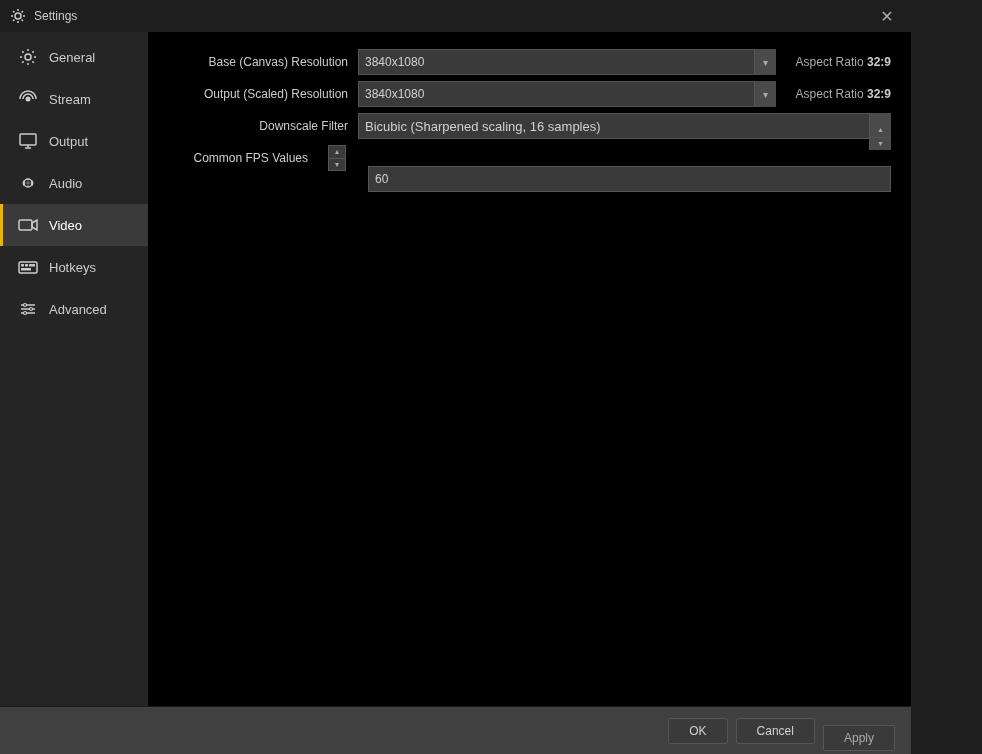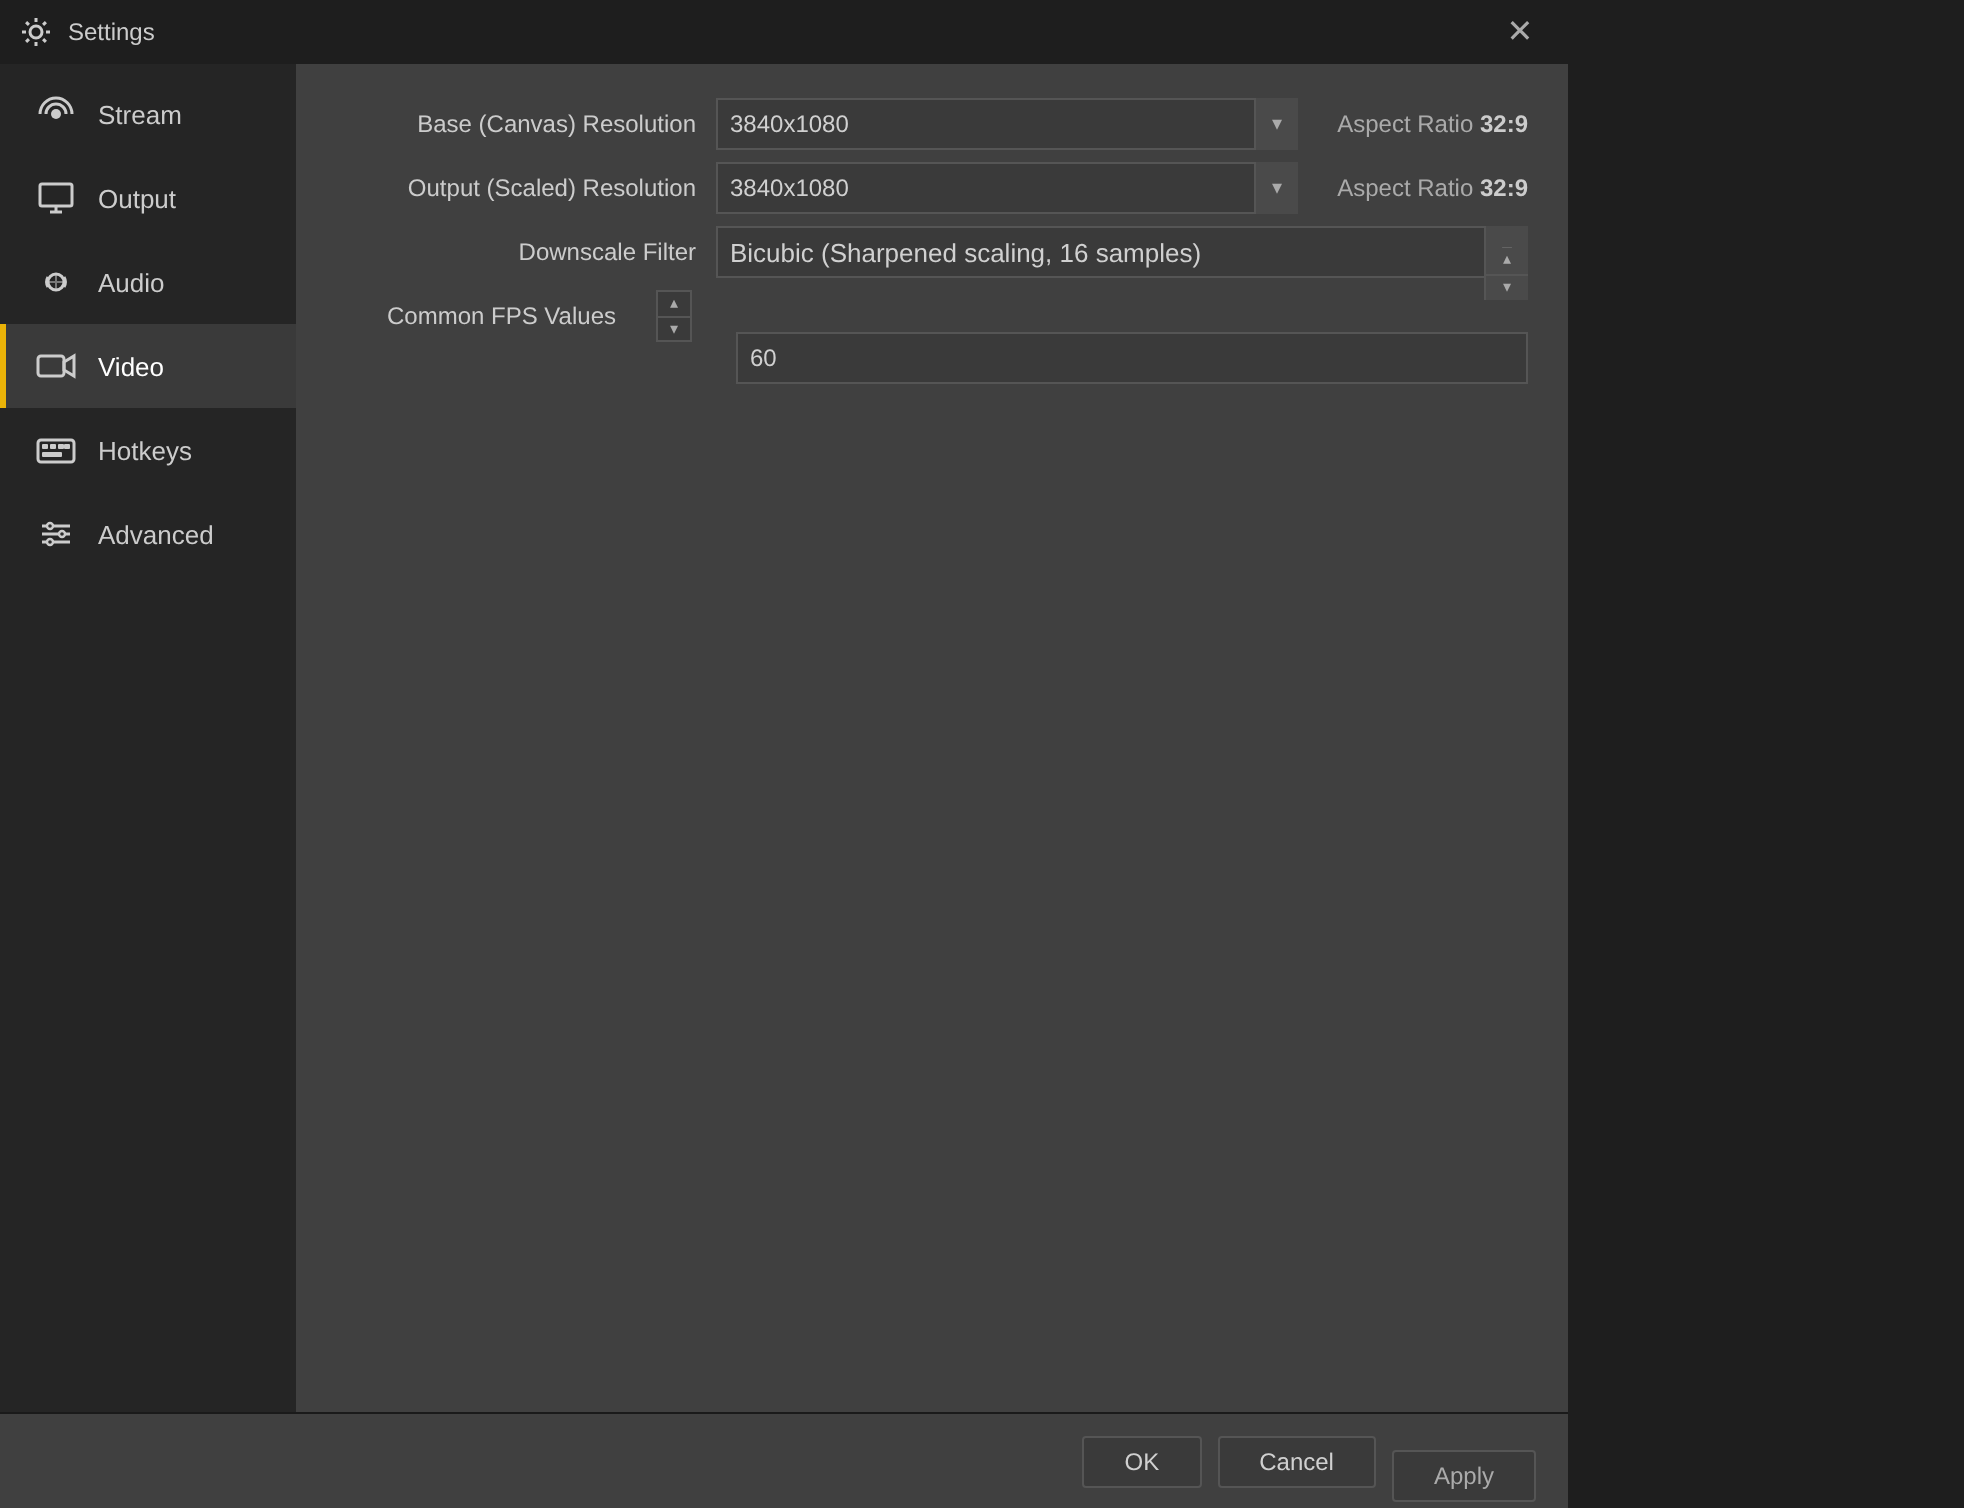--- a/index.html
+++ b/index.html
@@ -8,21 +8,21 @@
       height: 754px;
       background: #1e1e1e;
       font-family: 'Segoe UI', Arial, sans-serif;
       font-size: 13px;
       color: #d0d0d0;
       overflow: hidden;
     }
 
     
     .window {
-      width: 784px;
+      width: 911px;
       height: 754px;
       background: #2d2d2d;
       display: flex;
       flex-direction: column;
     }
 
     .titlebar {
       height: 32px;
       background: #1e1e1e;
       display: flex;
@@ -99,21 +99,21 @@
       height: 22px;
       display: flex;
       align-items: center;
       justify-content: center;
       flex-shrink: 0;
     }
 
     
     .content-area {
       flex: 1;
-      background: #404040;
+      background: #000000;
       padding: 16px 20px;
       overflow-y: auto;
     }
 
     
     .settings-row {
       display: flex;
       align-items: center;
       margin-bottom: 4px;
       height: 28px;
@@ -296,20 +296,29 @@
       </svg>
     </div>
     <span class="titlebar-title">Settings</span>
     <div class="titlebar-close">✕</div>
   </div>
 
   <div class="main-content">
 
     <div class="sidebar">
 
+      <div class="sidebar-item">
+        <div class="sidebar-icon">
+          <svg width="20" height="20" viewBox="0 0 20 20" fill="none">
+            <circle cx="10" cy="10" r="3" stroke="#cccccc" stroke-width="1.5"></circle>
+            <path d="M10 2v2M10 16v2M2 10h2M16 10h2M4.22 4.22l1.42 1.42M14.36 14.36l1.42 1.42M4.22 15.78l1.42-1.42M14.36 5.64l1.42-1.42" stroke="#cccccc" stroke-width="1.5"></path>
+          </svg>
+        </div>
+        <span class="sidebar-item-label">General</span>
+      </div>
 
       <div class="sidebar-item">
         <div class="sidebar-icon">
           <svg width="20" height="20" viewBox="0 0 20 20" fill="none">
             <circle cx="10" cy="10" r="2.5" fill="#cccccc"></circle>
             <path d="M5 10 a5 5 0 0 1 10 0" stroke="#cccccc" stroke-width="1.5" fill="none"></path>
             <path d="M2 10 a8 8 0 0 1 16 0" stroke="#cccccc" stroke-width="1.5" fill="none"></path>
           </svg>
         </div>
         <span class="sidebar-item-label">Stream</span>

